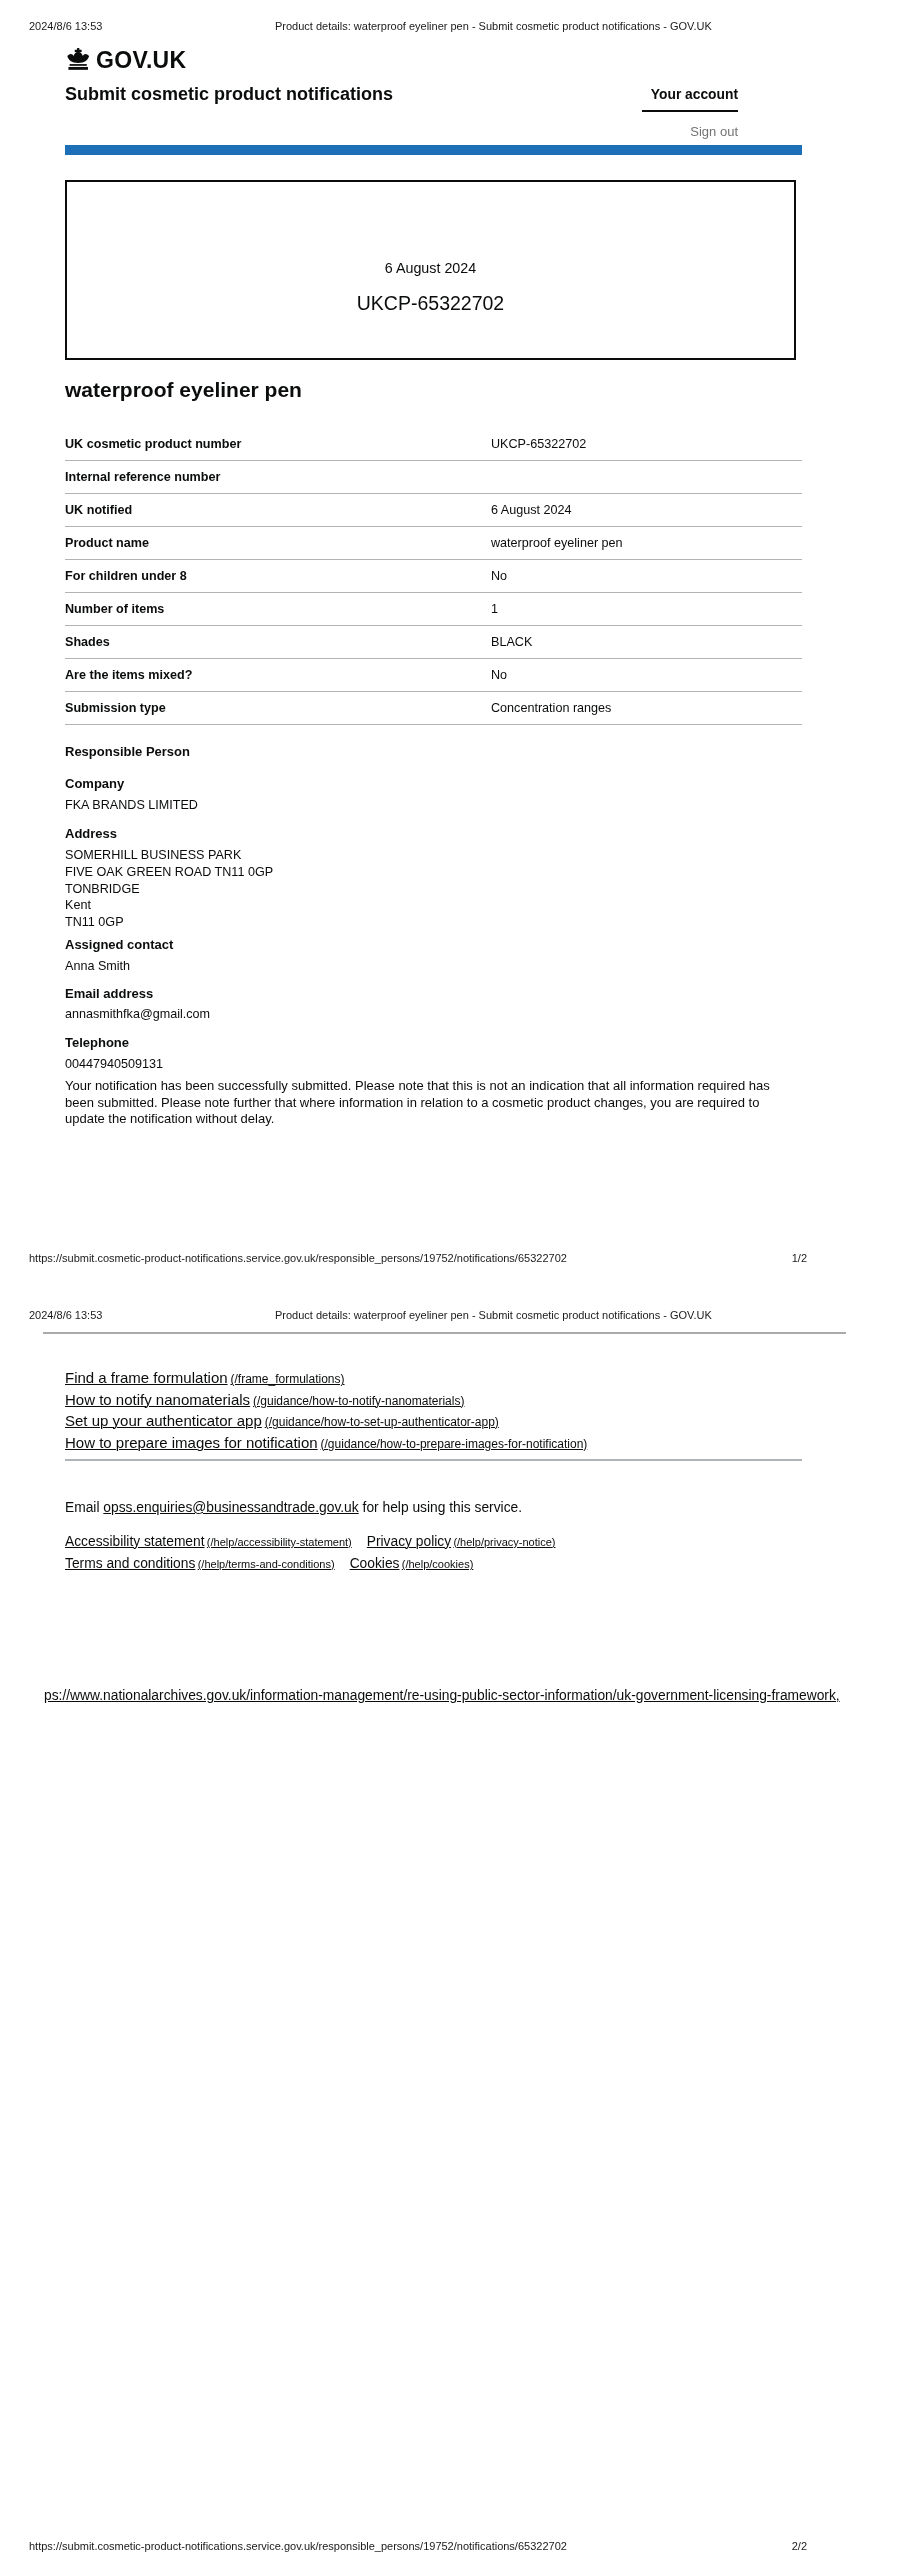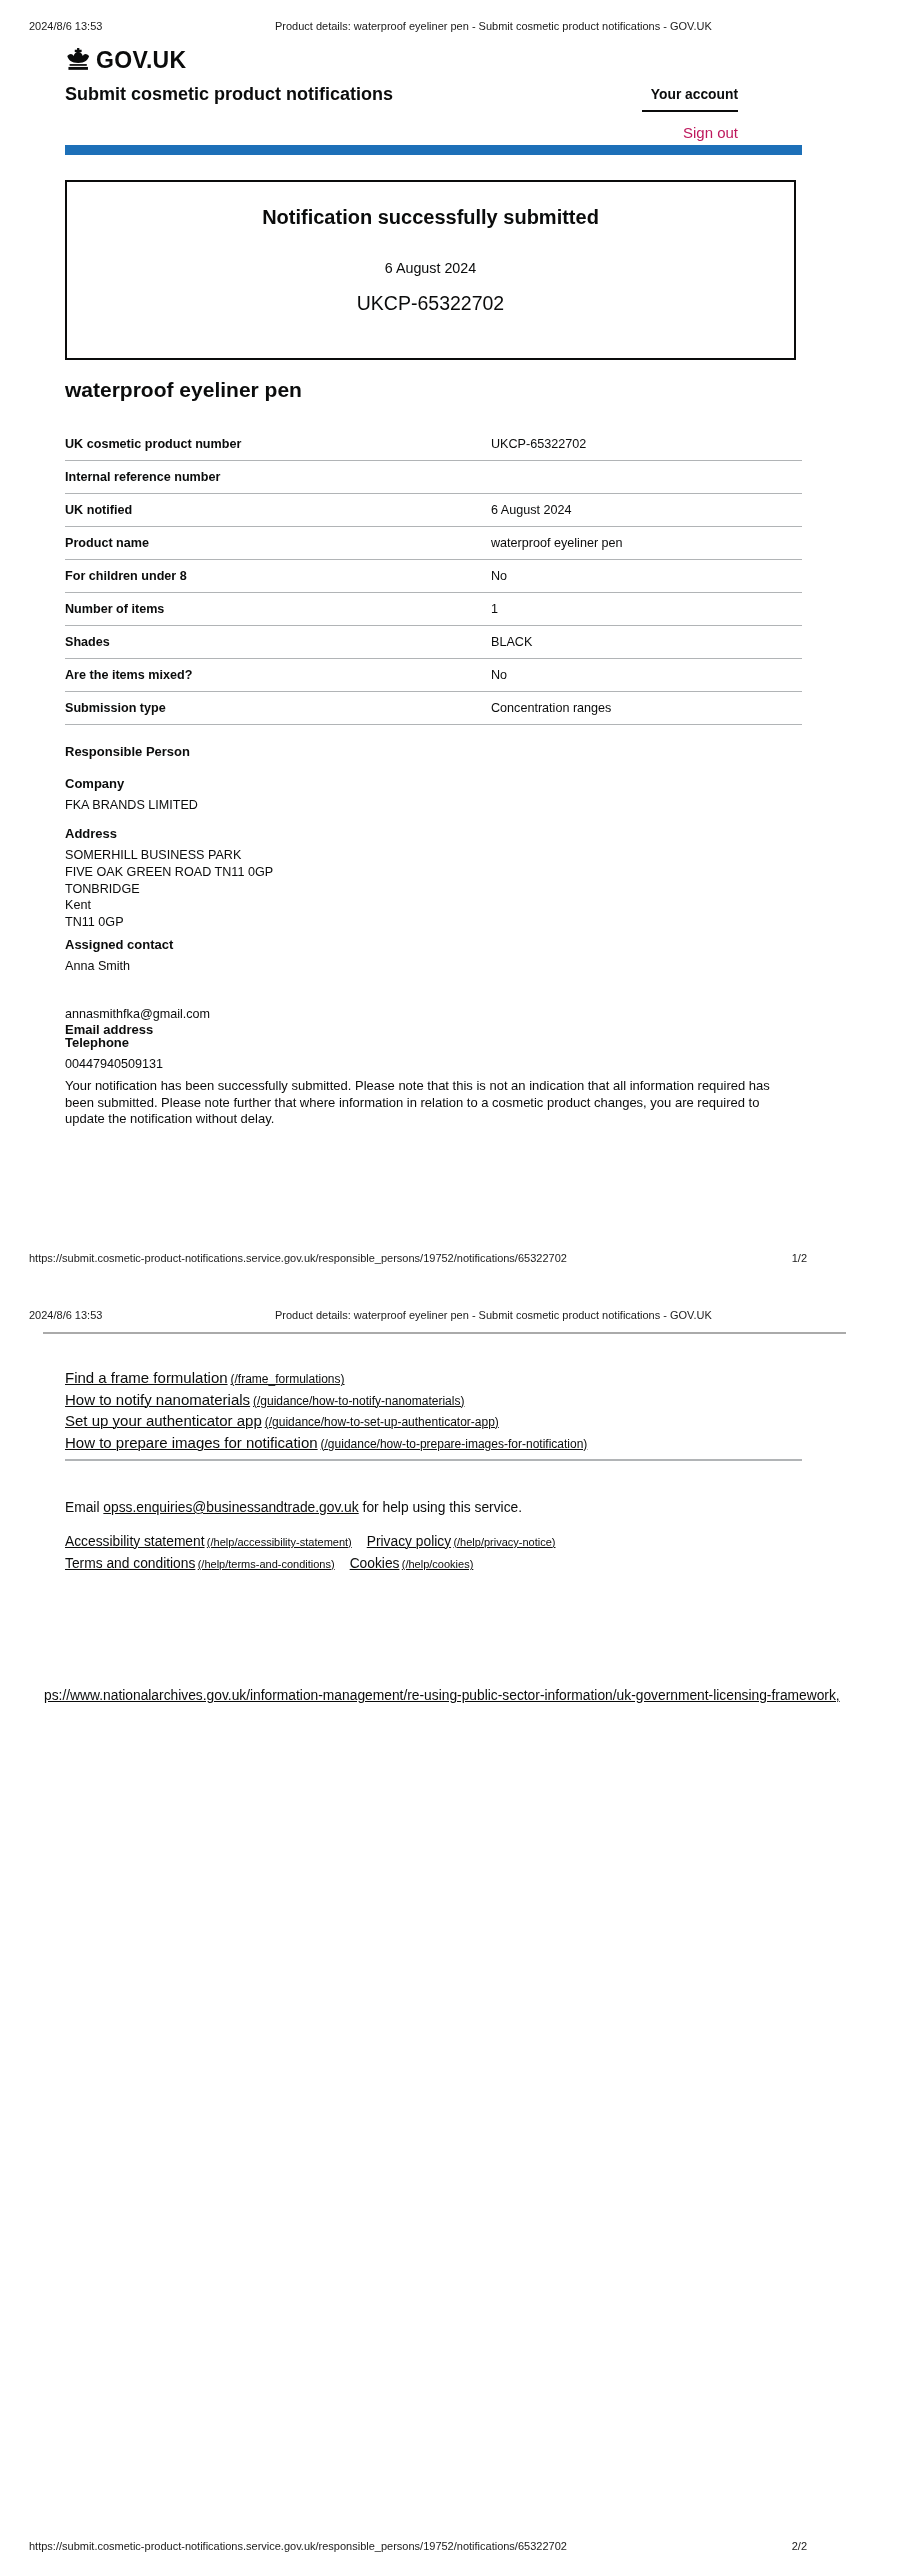--- a/index.html
+++ b/index.html
@@ -3,21 +3,21 @@
 <meta charset="utf-8">
 <style>
   html,body{margin:0;padding:0;background:#ffffff;}
   .canvas{position:relative;width:846px;height:2576px;background:#ffffff;
           font-family:"Liberation Sans", sans-serif;color:#0b0c0c;overflow:hidden;}
   .abs{position:absolute;white-space:nowrap;}
   .printmeta{font-size:11px;color:#1a1a1a;}
   .logo-text{font-size:23px;font-weight:bold;letter-spacing:0.3px;}
   .service-name{font-size:18px;font-weight:bold;}
   .account{font-size:13.8px;font-weight:bold;}
-  .signout{font-size:15px;color:#be185d;}
+  .signout{font-size:13px;color:#737373;}
   .bluebar{background:#1d70b8;height:9.8px;width:737px;left:65px;}
   .panel{left:65px;top:180px;width:727px;height:176px;border:2.9px solid #0b0c0c;}
   .panel-title{font-size:20px;font-weight:bold;width:100%;text-align:center;top:24px;left:0;}
   .panel-date{font-size:14.3px;width:100%;text-align:center;top:78px;left:0;}
   .panel-ref{font-size:19.5px;width:100%;text-align:center;top:110px;left:0;}
   .product-heading{font-size:21px;font-weight:bold;}
   .table{left:65px;top:428px;width:737px;}
   .trow{position:relative;width:737px;height:32px;border-bottom:1.1px solid #b1b4b6;}
   .tlabel{position:absolute;left:0;top:8.6px;font-size:12.6px;font-weight:bold;white-space:nowrap;}
   .tvalue{position:absolute;left:426px;top:8.6px;font-size:12.6px;white-space:nowrap;}
@@ -59,21 +59,20 @@
 
   <div class="abs service-name" style="left:65px;top:84px;">Submit cosmetic product notifications</div>
 
   <div class="abs account" style="right:108px;top:87px;">Your account</div>
   <div class="abs acct-underline" style="right:108px;top:110px;"></div>
   <div class="abs signout" style="right:108px;top:124px;">Sign out</div>
 
   <div class="abs bluebar" style="top:145px;"></div>
 
   <div class="abs panel">
-    <div class="abs panel-title">Notification successfully submitted</div>
     <div class="abs panel-date">6 August 2024</div>
     <div class="abs panel-ref">UKCP-65322702</div>
   </div>
 
   <div class="abs product-heading" style="left:65px;top:378px;">waterproof eyeliner pen</div>
 
   <div class="abs table">
     <div class="trow">
       <span class="tlabel">UK cosmetic product number</span>
       <span class="tvalue">UKCP-65322702</span>
@@ -120,21 +119,21 @@
   <div class="abs body-bold" style="left:65px;top:826px;">Address</div>
   <div class="abs body-text" style="left:65px;top:848px;">SOMERHILL BUSINESS PARK</div>
   <div class="abs body-text" style="left:65px;top:865px;text-align:right;">FIVE OAK GREEN ROAD TN11 0GP</div>
   <div class="abs body-text" style="left:65px;top:882px;">TONBRIDGE</div>
   <div class="abs body-text" style="left:65px;top:898px;">Kent</div>
   <div class="abs body-text" style="left:65px;top:915px;">TN11 0GP</div>
 
   <div class="abs body-bold" style="left:65px;top:937px;">Assigned contact</div>
   <div class="abs body-text" style="left:65px;top:959px;">Anna Smith</div>
 
-  <div class="abs body-bold" style="left:65px;top:1022px;">Email address</div>
+  <div class="abs body-bold" style="left:65px;top:986px;">Email address</div>
   <div class="abs body-text" style="left:65px;top:1007px;">annasmithfka@gmail.com</div>
 
   <div class="abs body-bold" style="left:65px;top:1035px;">Telephone</div>
   <div class="abs body-text" style="left:65px;top:1057px;">00447940509131</div>
 
   <div class="abs note" style="left:65px;top:1078px;">Your notification has been successfully submitted. Please note that this is not an indication that all information required has been submitted. Please note further that where information in relation to a cosmetic product changes, you are required to update the notification without delay.</div>
 
   <div class="abs printmeta" style="left:29px;top:1252px;">https://submit.cosmetic-product-notifications.service.gov.uk/responsible_persons/19752/notifications/65322702</div>
   <div class="abs printmeta" style="right:39px;top:1252px;">1/2</div>
 

